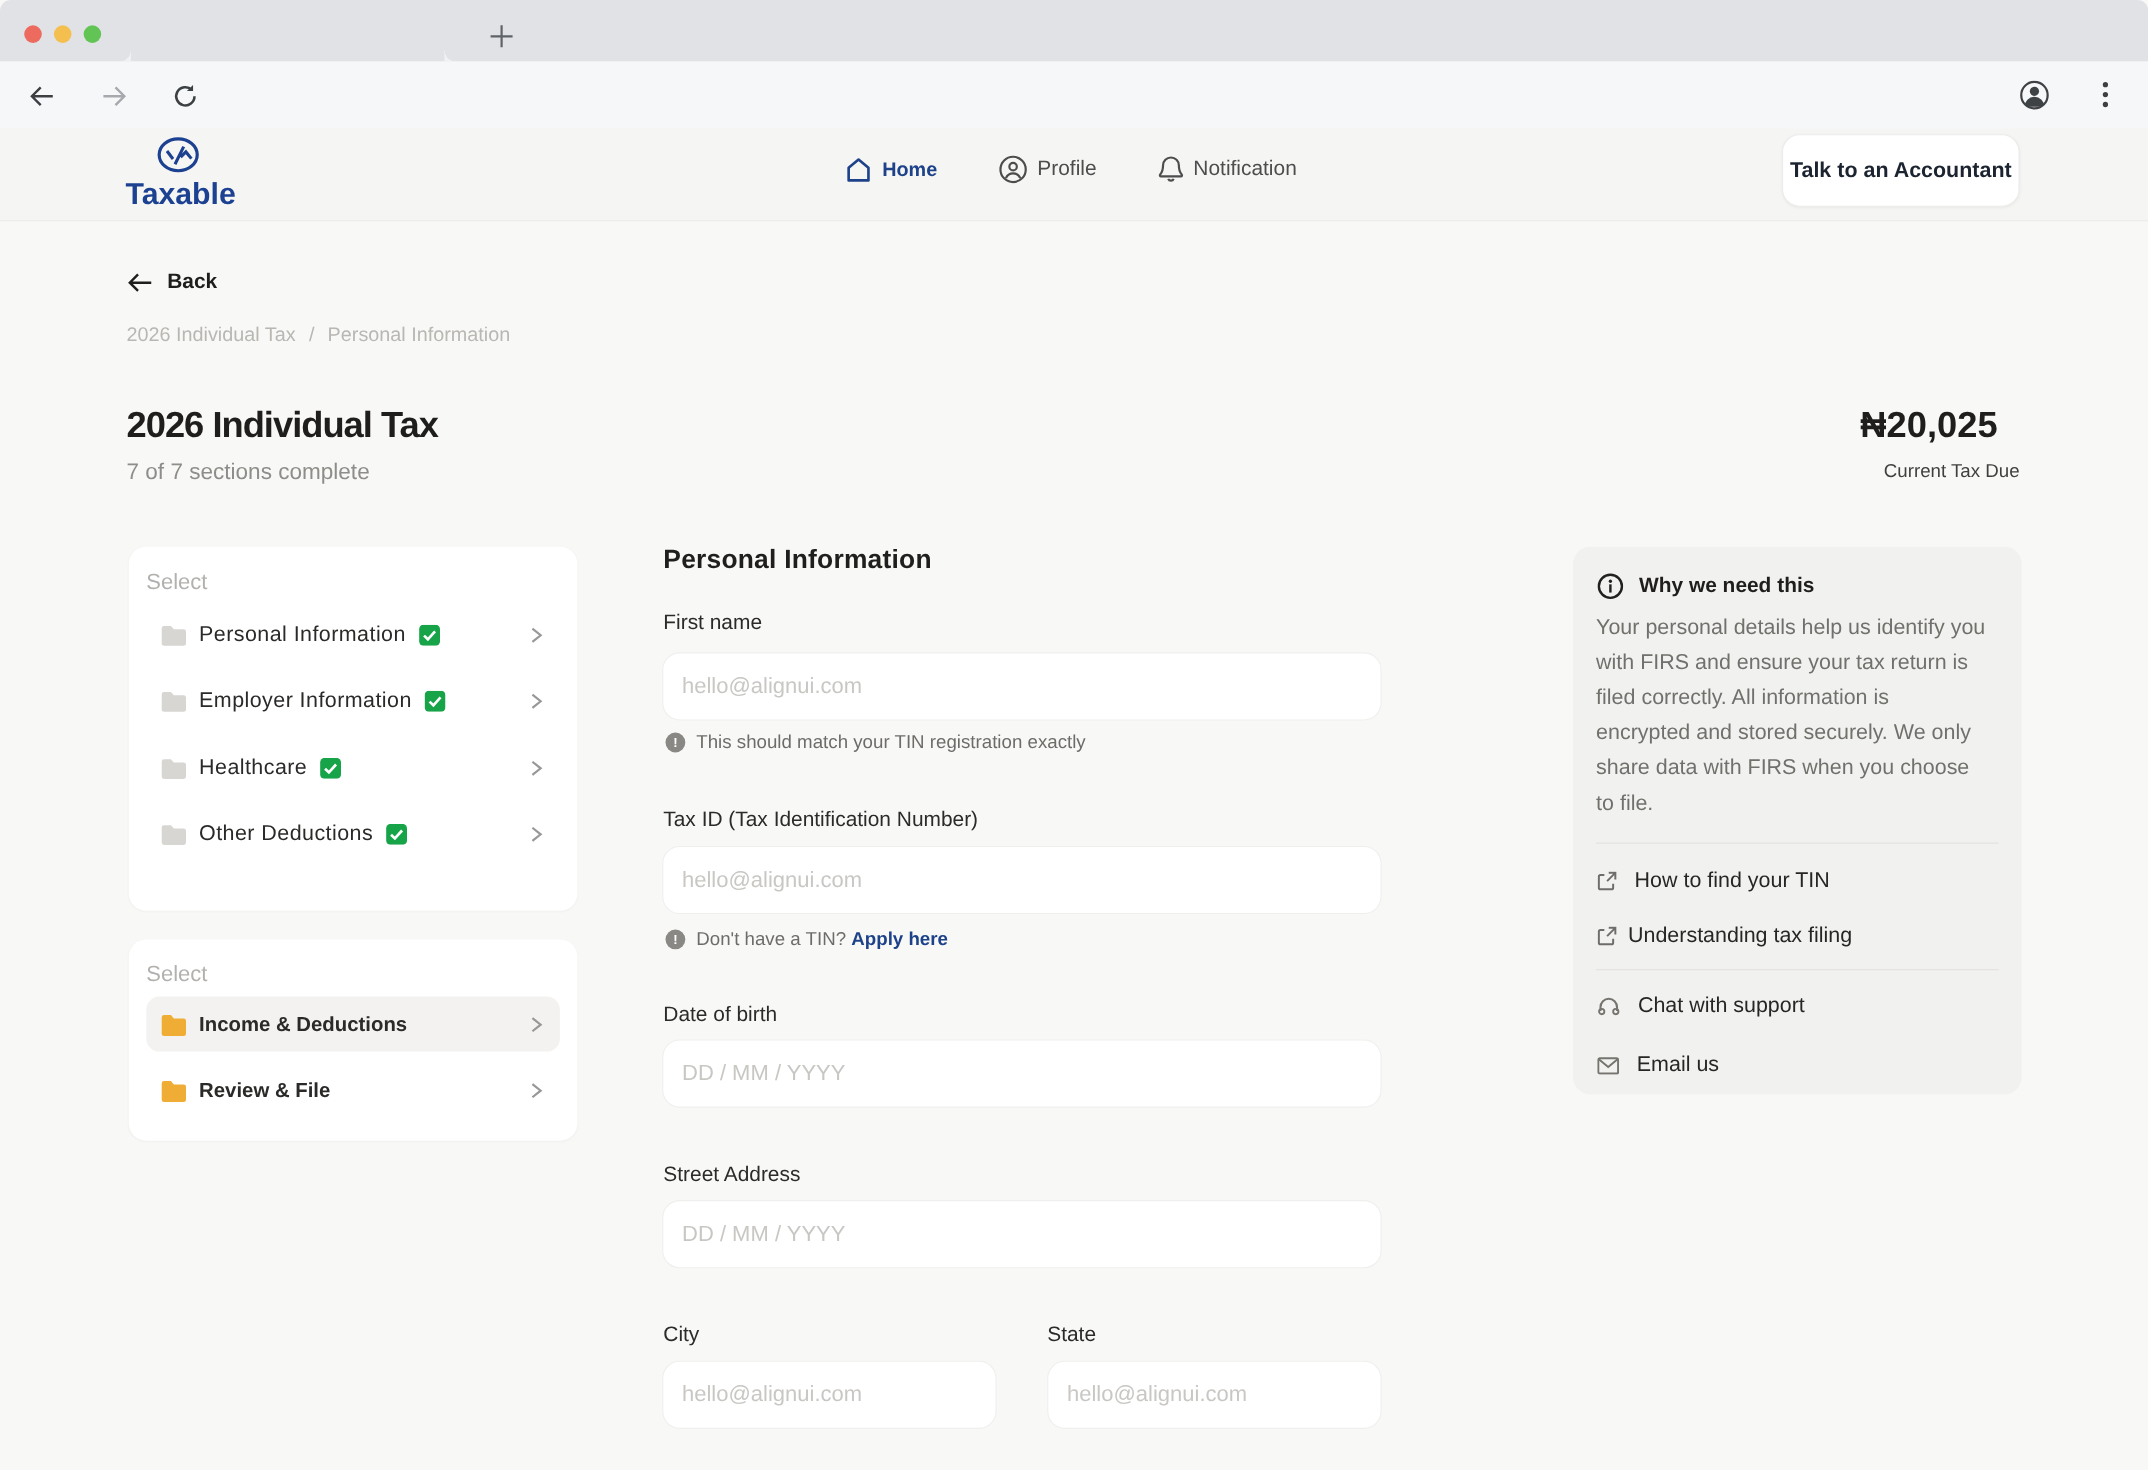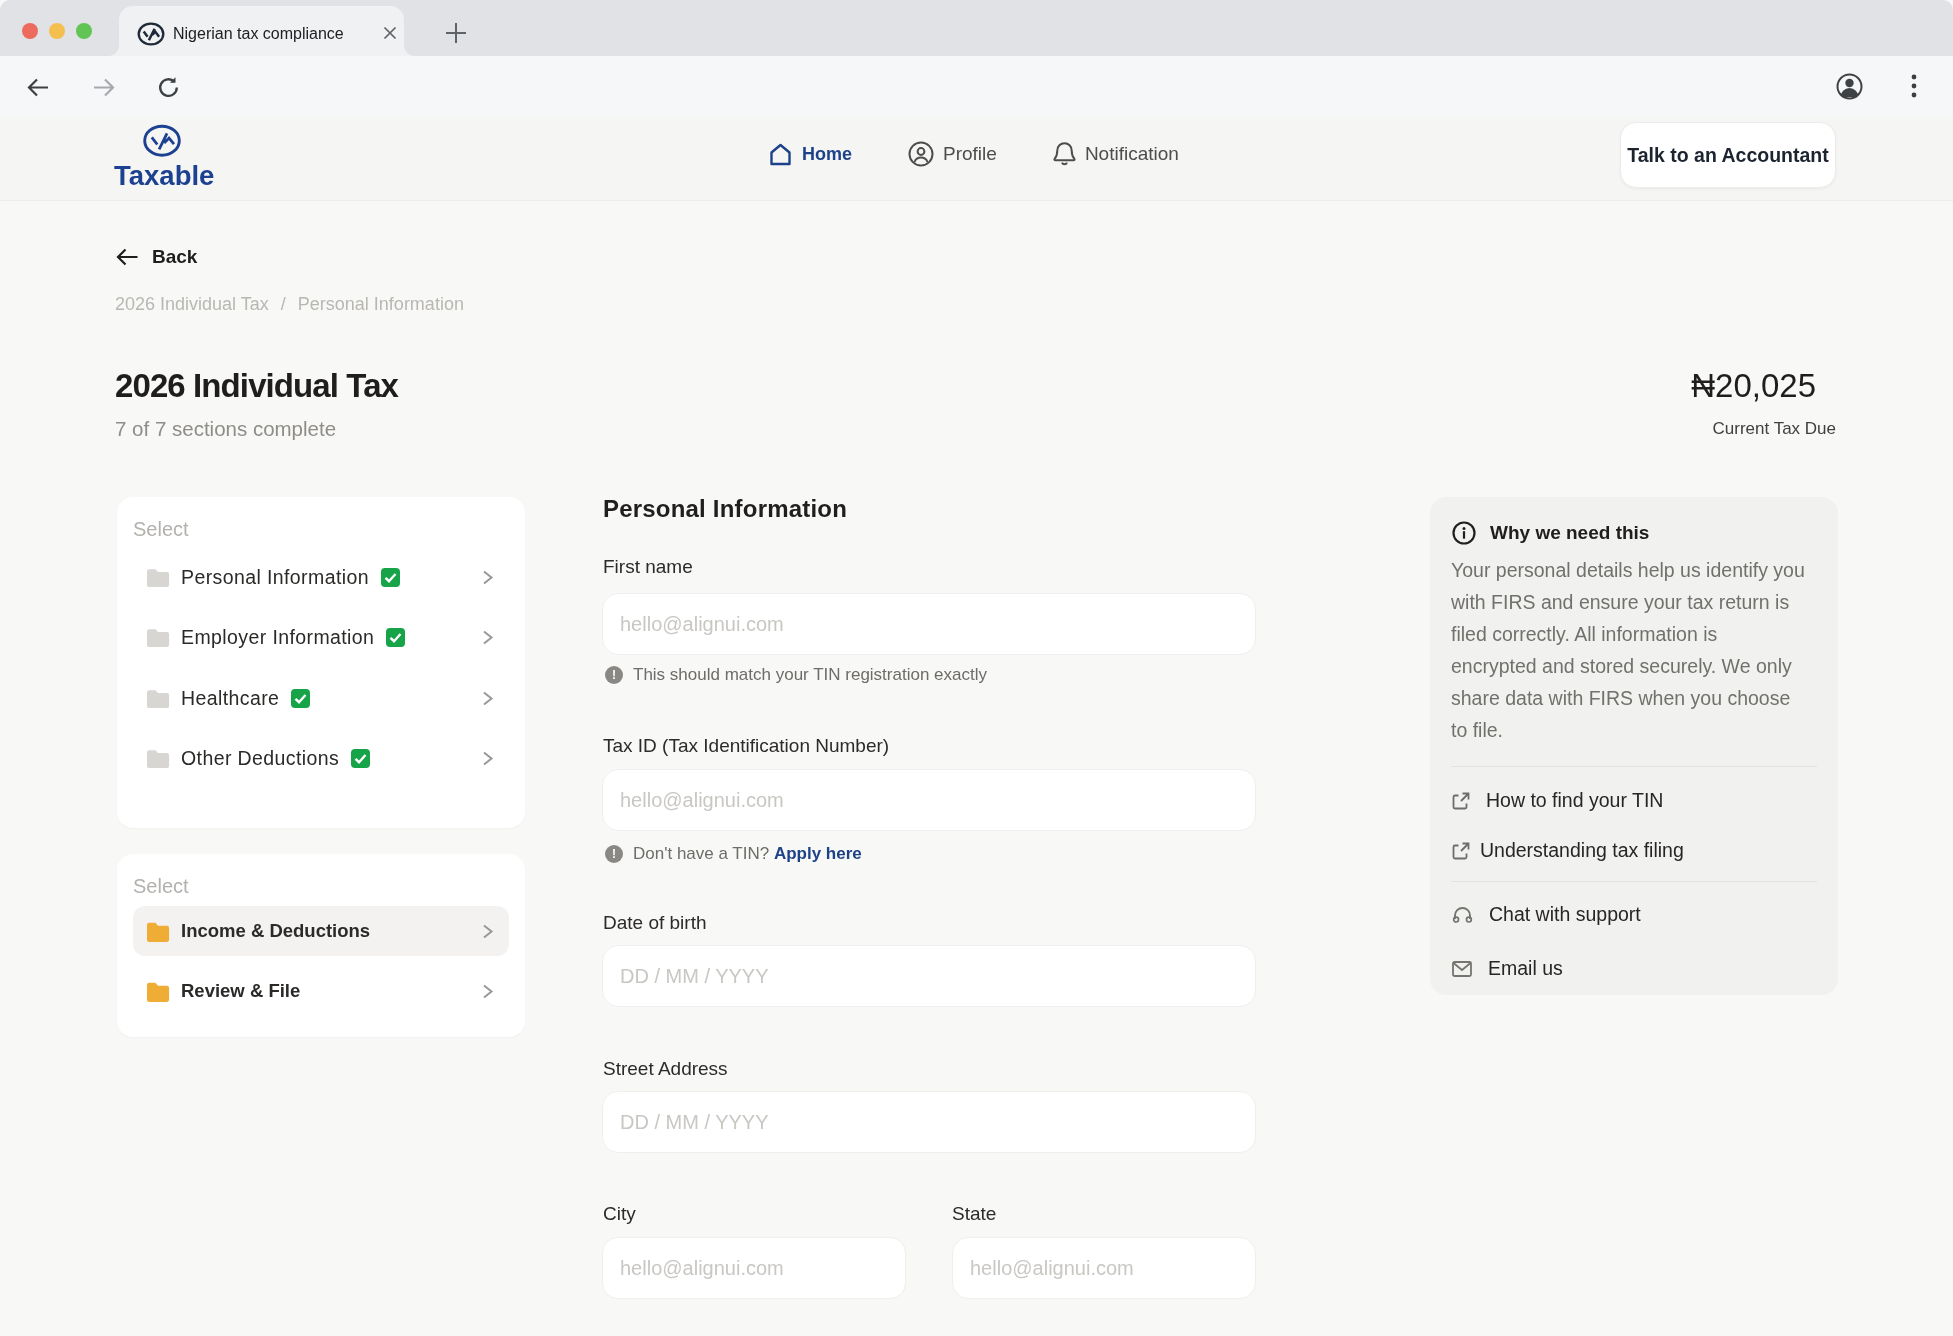--- a/index.html
+++ b/index.html
@@ -26,21 +26,21 @@
 .navitem.active { color:#1d4289; }
 .navitem.normal { font-weight:400; color:#4d4d4d; font-size:19px;}
 #talkbtn { position:absolute; left:1620px; top:5px; width:216px; height:66px; background:#ffffff; border:1px solid #ececea; border-radius:16px; font-size:19.5px; font-weight:700; color:#1c2430; display:flex; align-items:center; justify-content:center; box-shadow:0 1px 3px rgba(0,0,0,0.05); }
 
 #content { position:absolute; left:0; top:202px; width:1953px; height:1134px; background:#f8f8f6; }
 #backrow { position:absolute; left:116px; top:44px; display:flex; align-items:center; gap:13px; font-size:19px; font-weight:700; color:#1e1e1c; }
 #crumbs { position:absolute; left:115px; top:92px; font-size:18px; color:#b9b7b3; }
 #crumbs .sep { margin:0 12px; }
 #h1 { position:absolute; left:115px; top:165px; font-size:33px; font-weight:700; color:#1f1e1c; letter-spacing:-0.9px; }
 #subtitle { position:absolute; left:115px; top:215px; font-size:20.5px; color:#8f8d89; }
-#amount { position:absolute; right:137px; top:165px; font-size:33px; font-weight:400; color:#1f1e1c;text-align:center; }
+#amount { position:absolute; right:137px; top:165px; font-size:33px; font-weight:700; color:#1f1e1c;text-align:center; }
 #amountlbl { position:absolute; right:117px; top:217px; font-size:17px; color:#404040; }
 
 .card { position:absolute; background:#fff; border-radius:16px; box-shadow:0 1px 2px rgba(0,0,0,0.03); }
 #card1 { left:117px; top:295px; width:408px; height:331px; }
 #card2 { left:117px; top:652px; width:408px; height:183px; }
 .select-lbl { position:absolute; left:16px; top:21px; font-size:20px; color:#b3b1ad; }
 .row { position:absolute; left:16px; width:376px; height:50px; display:flex; align-items:center; }
 .row .folder { margin-left:13px; margin-right:11px; }
 .row .lbl { font-size:19.5px; letter-spacing:0.4px; font-weight:400; color:#2b2a28; }
 .row .lbl.semib { font-weight:700; font-size:18.5px; letter-spacing:0; }
@@ -63,30 +63,20 @@
 .linkrow { position:absolute; left:22px; display:flex; align-items:center; gap:16px; font-size:19.5px; color:#272624; }
 .linkrow svg { flex:0 0 auto; }
 </style>
 </head>
 <body>
 
 <div id="tabstrip">
   <div class="dot" style="left:22px; background:#ed6a5e;"></div>
   <div class="dot" style="left:49px; background:#f4bf4f;"></div>
   <div class="dot" style="left:76px; background:#61c454;"></div>
-  <div id="tab">
-    <svg class="fav" width="28" height="28" viewBox="0 0 28 28">
-        <ellipse cx="14" cy="14" rx="12.3" ry="10.4" fill="none" stroke="#1e2a38" stroke-width="2.3"></ellipse>
-        <path d="M6.7 11.6 L10.6 16.7 M11.9 20.2 L17.6 8.7 M15.2 14.9 L18.4 11.8 L22.1 16.8" fill="none" stroke="#1e2a38" stroke-width="2.5"></path>
-      </svg>
-    <span class="title">Nigerian tax compliance</span>
-    <svg class="close" viewBox="0 0 16 16">
-        <path d="M2.5 2.5 L13.5 13.5 M13.5 2.5 L2.5 13.5" stroke="#5f6368" stroke-width="1.7"></path>
-      </svg>
-  </div>
   <div class="fillet" style="left:109px; background:radial-gradient(circle at 0 0, #e0e2e6 0 9.5px, #eff1f2 10px);"></div>
   <div class="fillet" style="left:404px; background:radial-gradient(circle at 10px 0, #e0e2e6 0 9.5px, #eff1f2 10px);"></div>
   <svg id="plus" viewBox="0 0 24 24">
       <path d="M12 2 V22 M2 12 H22" stroke="#5f6368" stroke-width="2"></path>
     </svg>
 </div>
 
 <div id="toolbar">
   <svg style="left:26px; top:19px;" width="25" height="25" viewBox="0 0 25 25">
       <path d="M22 12.5 H4 M11 4.5 L3 12.5 L11 20.5" fill="none" stroke="#3c4043" stroke-width="2.2"></path>

